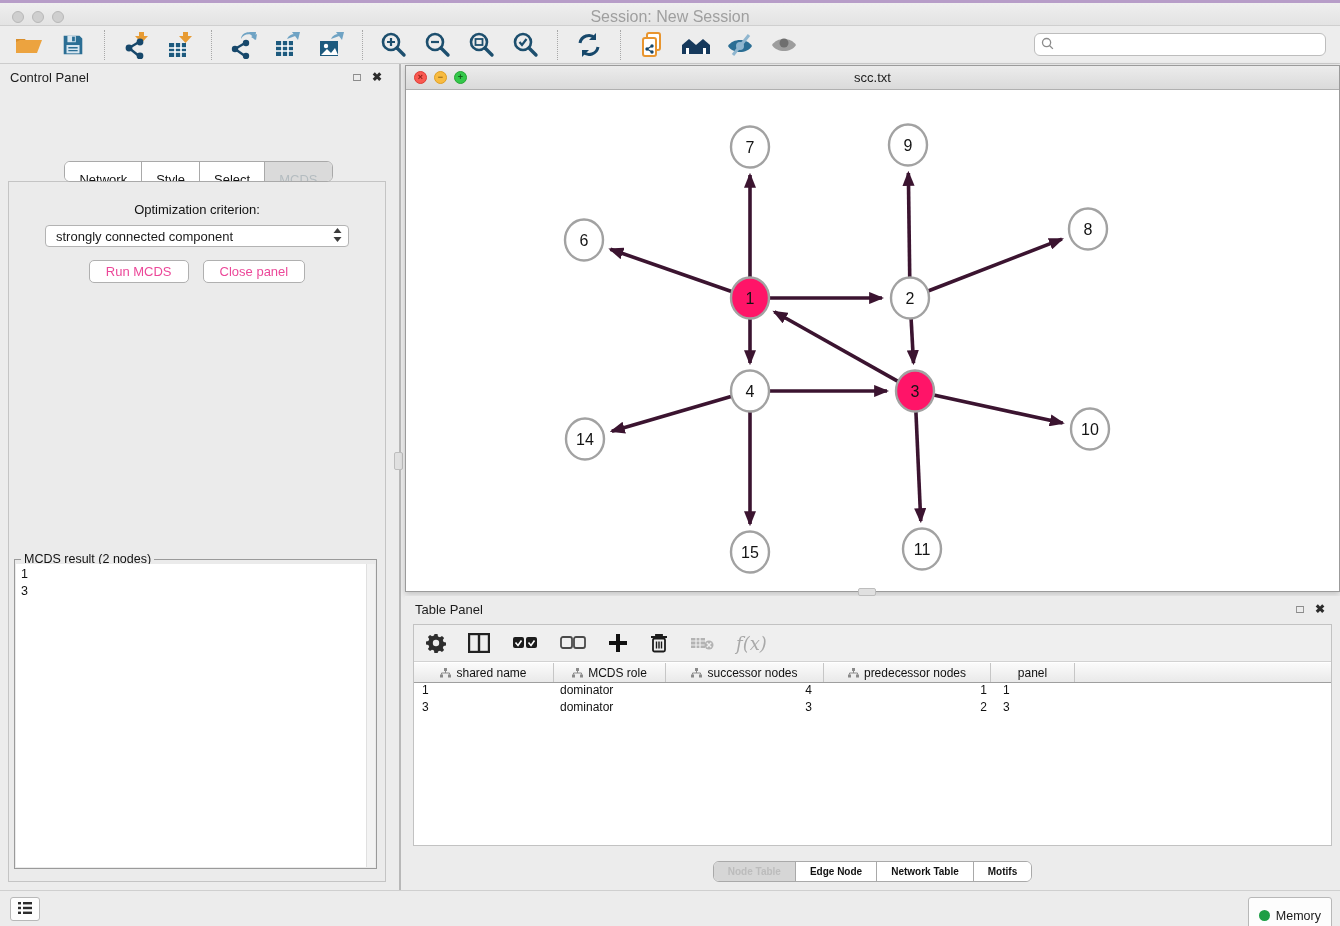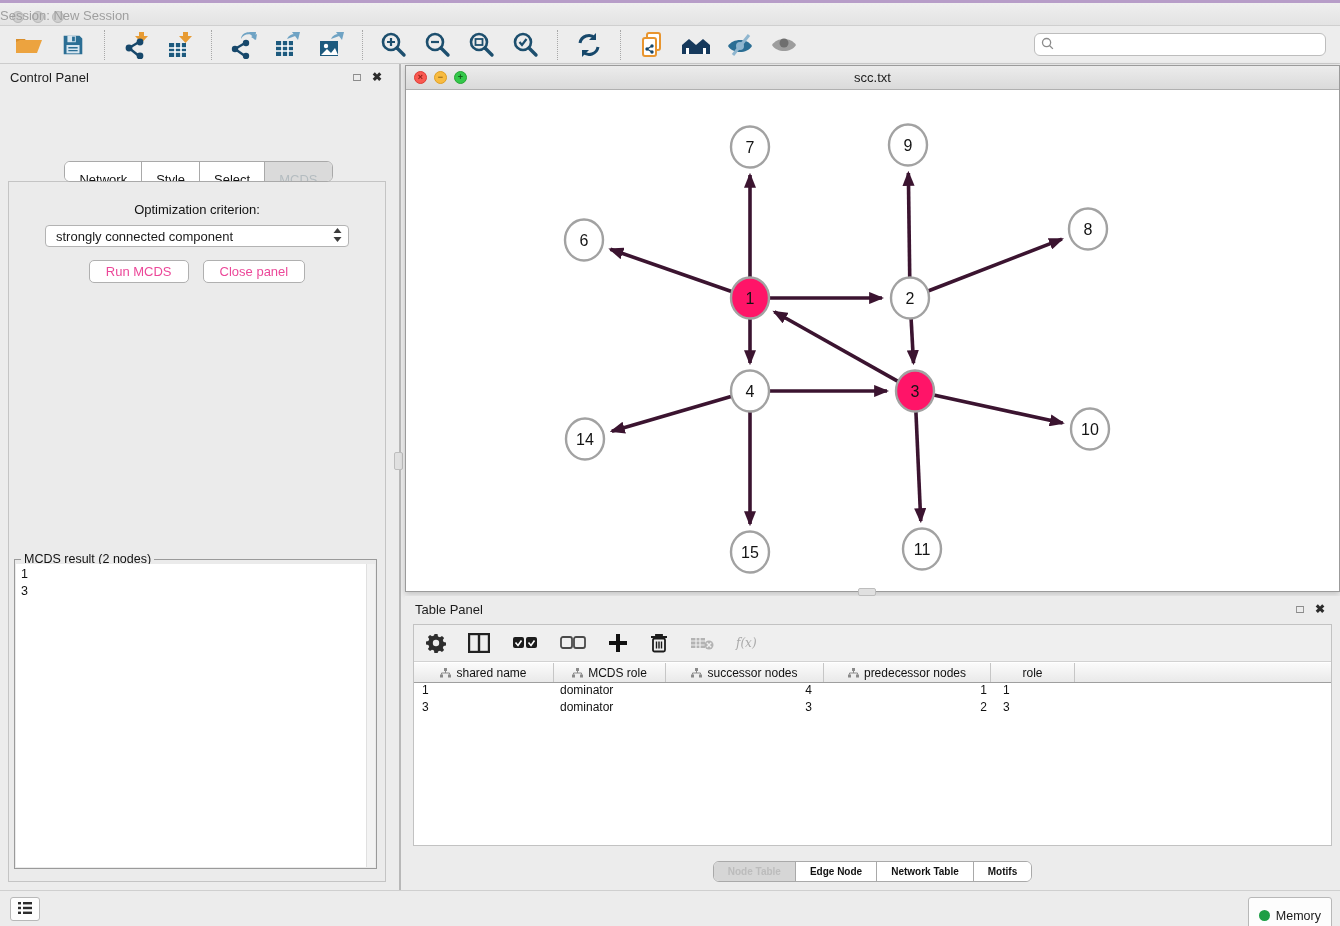--- a/index.html
+++ b/index.html
@@ -9,21 +9,21 @@
     background:#ececec; color:#1a1a1a; position:relative; overflow:hidden;
     font-size:13px;
   }
   
   .app-titlebar{position:absolute;left:0;top:0;right:0;height:26px;
     background:linear-gradient(#efefef,#e3e3e3);border-top:3px solid #b79dc8;
     border-bottom:1px solid #cfcfcf;}
   .traffic-inactive{position:absolute;left:12px;top:8px;display:flex;gap:8px;}
   .traffic-inactive span{width:12px;height:12px;border-radius:50%;
     background:#cfcfcf;border:1px solid #b8b8b8;}
-  .app-title{position:absolute;left:0;right:0;top:5px;color:#9f9f9f;font-size:13px;}
+  .app-title{position:absolute;left:0;right:0;top:5px;text-align:center;color:#9f9f9f;font-size:16px;}
   
   .toolbar{position:absolute;left:0;top:26px;right:0;height:38px;background:#ededed;
     border-bottom:1px solid #cccccc;display:flex;align-items:center;padding:0 10px;gap:6px;}
   .tbtn{width:38px;height:32px;display:flex;align-items:center;justify-content:center;cursor:default;}
   .tsep{width:1px;height:30px;border-left:1px dotted #a8a8a8;margin:0 6px;}
   .search-wrap{margin-left:auto;margin-right:4px;width:292px;height:23px;background:#fff;
     border:1px solid #bdbdbd;border-radius:6px;display:flex;align-items:center;padding:0 6px;gap:4px;}
   .search-wrap input{border:none;outline:none;flex:1;font-size:12px;font-family:"Liberation Sans",sans-serif;background:transparent;}
   
   .v-divider{position:absolute;left:399px;top:64px;bottom:36px;width:2px;background:#b8b8b8;}
@@ -67,21 +67,21 @@
   .t-zoom{background:#34c84a;border:1px solid #26a534;color:#15611f;}
   .net-title{position:absolute;left:0;right:0;top:4px;text-align:center;font-size:13px;color:#1c1c1c;}
   .net-canvas{position:absolute;left:0;top:24px;right:0;bottom:0;background:#fff;overflow:hidden;}
   .net-canvas svg{display:block;}
   
   .table-panel{position:absolute;left:405px;top:596px;right:0;bottom:36px;background:#ececec;}
   .tp-block{position:absolute;left:8px;right:8px;top:28px;height:222px;background:#fff;border:1px solid #c2c2c2;}
   .tp-toolbar{height:37px;background:#efefef;border-bottom:1px solid #d2d2d2;display:flex;align-items:center;
     padding:0 12px;gap:22px;}
   .tico{display:flex;align-items:center;justify-content:center;height:26px;cursor:default;}
-  .fx{font-family:"DejaVu Serif",serif;font-style:italic;font-size:12px;color:#a9a9a9;}
+  .fx{font-family:"DejaVu Serif",serif;font-style:italic;font-size:18px;color:#a9a9a9;}
   .tbl{position:absolute;left:0;right:0;top:38px;bottom:0;overflow:hidden;background:#fff;}
   .tbl-header{display:flex;height:20px;background:linear-gradient(#fbfbfb,#e9e9e9);
     border-bottom:1px solid #9f9f9f;}
   .th{display:flex;align-items:center;justify-content:center;gap:5px;font-size:12px;color:#111;
     border-right:1px solid #c6c6c6;position:relative;cursor:default;}
   .tree-icon svg{display:block;}
   .tbl-row{display:flex;height:16.5px;font-size:12px;color:#111;background:#fff;}
   .td{overflow:hidden;white-space:nowrap;}
   .col0{width:140px;} .col1{width:112px;} .col2{width:158px;} .col3{width:167px;} .col4{width:84px;}
   .td.col0{padding-left:8px;} .td.col1{padding-left:6px;}
@@ -490,21 +490,21 @@
                   <rect x="4" y="0" width="3" height="3"></rect>
                   <rect x="0" y="6.5" width="3" height="3"></rect>
                   <rect x="8" y="6.5" width="3" height="3"></rect>
                   <path d="M5.5 3v2M1.5 6.5V5h8v1.5" stroke="#8a8a8a" fill="none" stroke-width="1"></path>
                 </g>
               </svg>
             </span>
             <span>predecessor nodes</span>
           </div>
           <div class="th col4">
-            <span>role</span>
+            <span>panel</span>
           </div>
         </div>
       <div id="tbl-body">
           <div class="tbl-row">
             <div class="td col0">1</div>
             <div class="td col1">dominator</div>
             <div class="td col2">4</div>
             <div class="td col3">1</div>
             <div class="td col4">1</div>
           </div>

